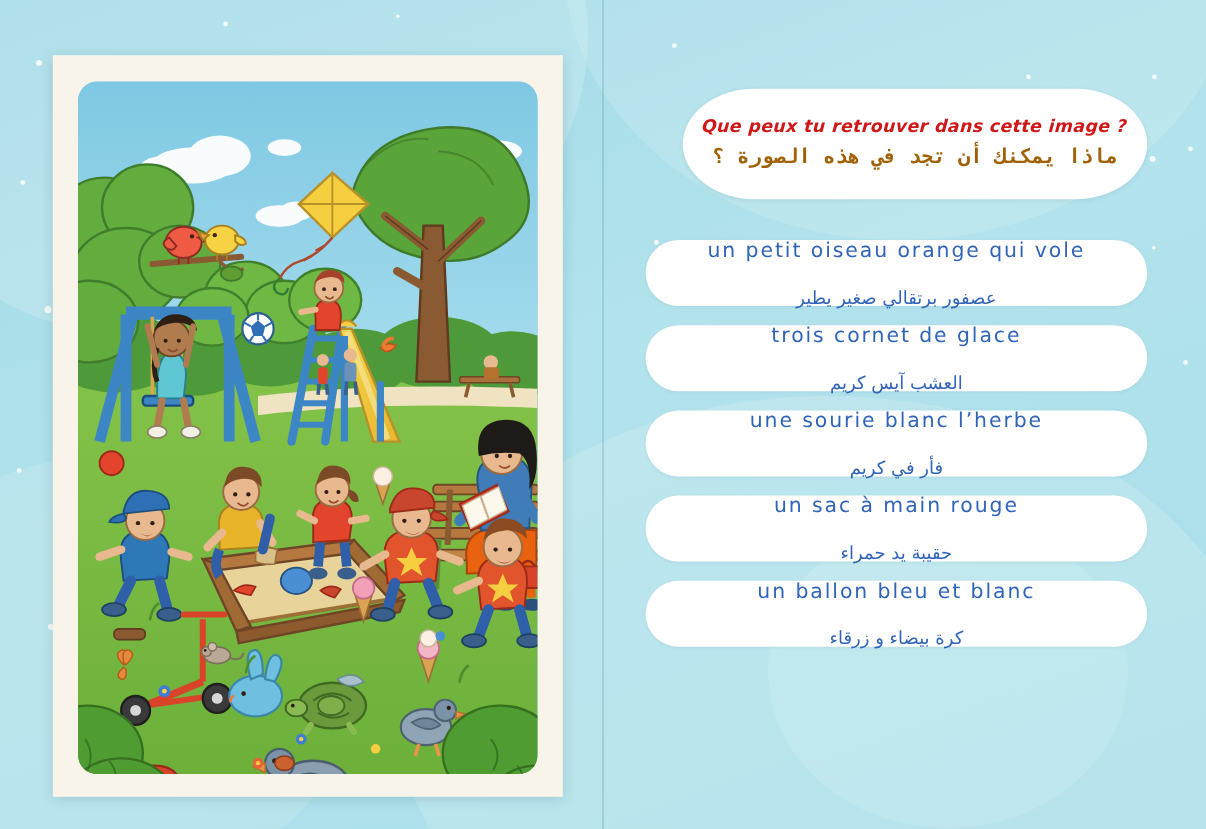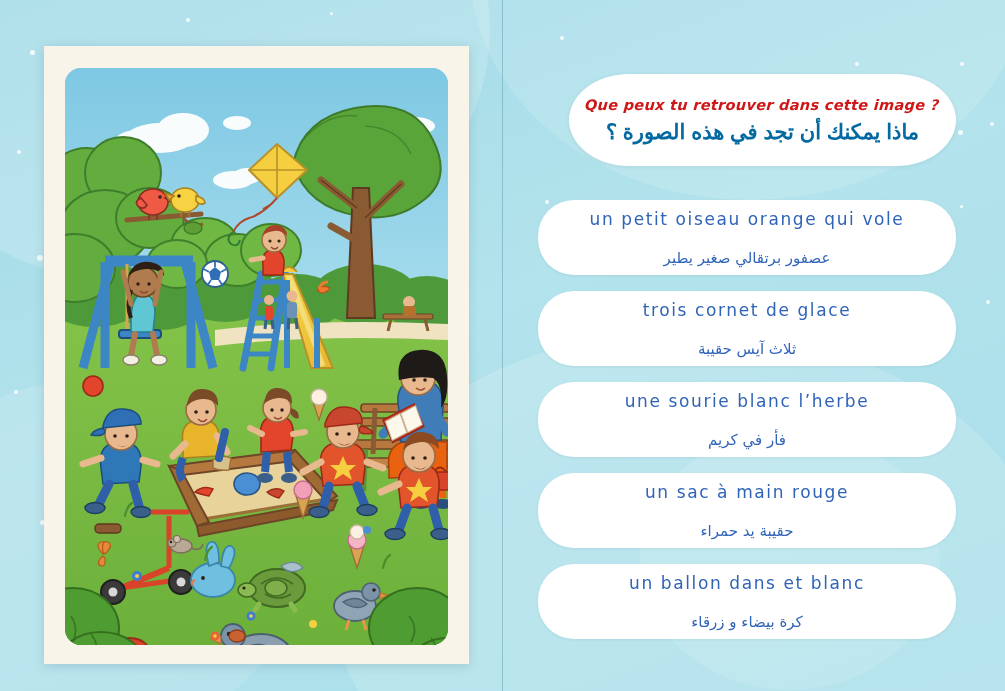--- a/index.html
+++ b/index.html
@@ -34,25 +34,25 @@
   
   .right{position:absolute;left:503px;top:0;width:502px;height:691px;}
 
   .title-bubble{position:absolute;left:66px;top:74px;width:387px;height:92px;
       background:#ffffff;border-radius:60px/46px;
       display:flex;flex-direction:column;align-items:center;justify-content:center;
       box-shadow:0 1px 4px rgba(40,90,105,.10);}
   .title-fr{color:#cf1717;font-size:14.5px;font-weight:bold;font-style:italic;
       letter-spacing:.3px;transform:skewX(-4deg);
       font-family:"DejaVu Sans",sans-serif;white-space:nowrap;}
-  .title-ar{color:#0369a1;font-size:21px;font-weight:bold;margin-top:7px;
-      direction:rtl;font-family:Liberation Sans, sans-serif;white-space:nowrap;}
+  .title-ar{color:#a16207;font-size:17px;font-weight:bold;margin-top:7px;
+      direction:rtl;font-family:Liberation Mono, monospace;white-space:nowrap;}
 
   .items{position:absolute;left:35px;top:200px;width:418px;}
-  .item{width:418px;height:75px;background:#fff;border-radius:36px;
+  .item{width:418px;height:55px;background:#fff;border-radius:36px;
       margin-bottom:16px;display:flex;flex-direction:column;
       align-items:center;justify-content:center;
       box-shadow:0 1px 3px rgba(40,90,105,.08);}
   .item .fr{color:#2f64b8;font-size:17px;letter-spacing:1.6px;white-space:nowrap;}
   .item .ar{color:#2f64b8;font-size:15px;direction:rtl;margin-top:20px;white-space:nowrap;}
 </style>
 </head>
 <body>
 
 <div class="page">
@@ -525,33 +525,33 @@
 
     <div class="items">
 
       <div class="item">
         <div class="fr">un petit oiseau orange qui vole</div>
         <div class="ar">عصفور برتقالي صغير يطير</div>
       </div>
 
       <div class="item">
         <div class="fr">trois cornet de glace</div>
-        <div class="ar">ثلاث آيس حقيبة</div>
+        <div class="ar">العشب آيس كريم</div>
       </div>
 
       <div class="item">
         <div class="fr">une sourie blanc l’herbe</div>
         <div class="ar">فأر في كريم</div>
       </div>
 
       <div class="item">
         <div class="fr">un sac à main rouge</div>
         <div class="ar">حقيبة يد حمراء</div>
       </div>
 
       <div class="item">
-        <div class="fr">un ballon dans et blanc</div>
+        <div class="fr">un ballon bleu et blanc</div>
         <div class="ar">كرة بيضاء و زرقاء</div>
       </div>
 
     </div>
   </div>
 </div>
 
 </body></html>

